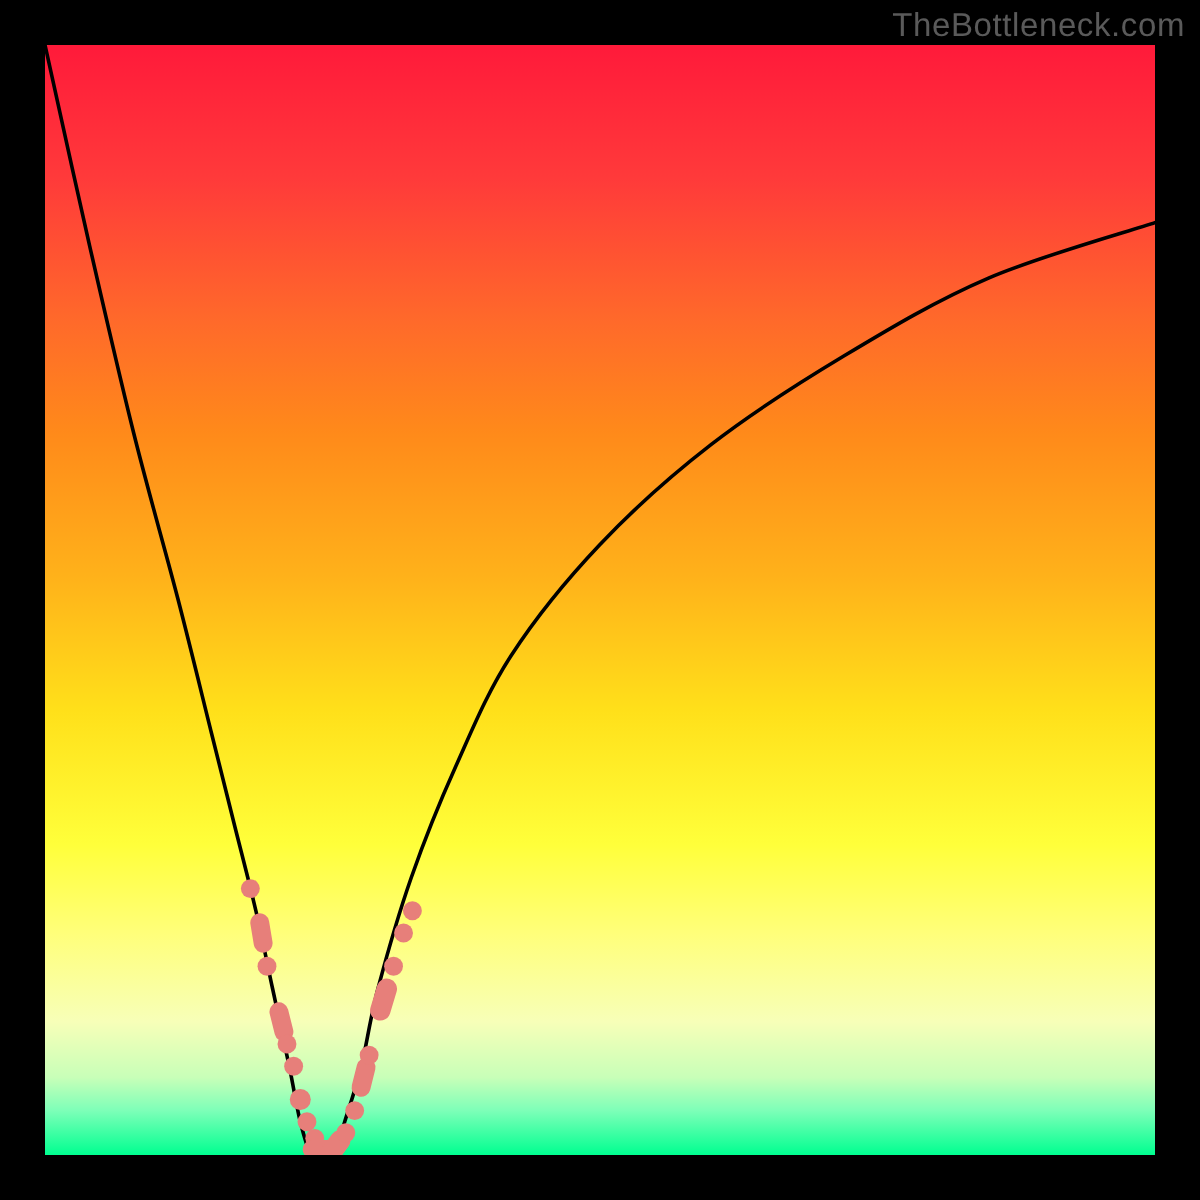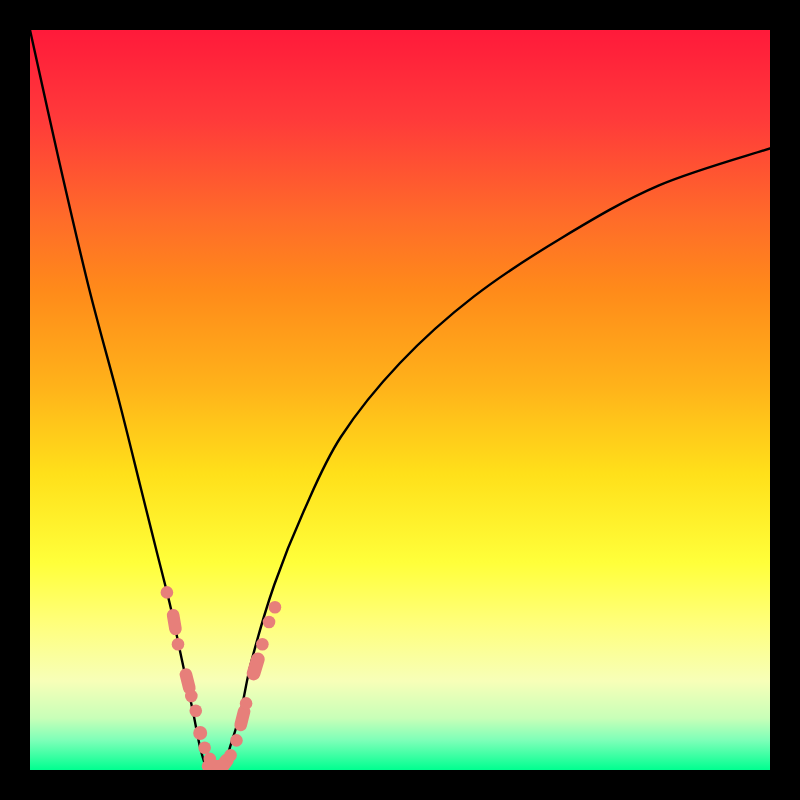--- a/index.html
+++ b/index.html
@@ -91,13 +91,14 @@
           <rect x="199.18" y="681.9000000000001" width="26.400000000000002" height="12.600000000000001" rx="6.300000000000001" ry="6.300000000000001" class="markerLong" transform="rotate(-75.96375653207363 212.38 688.2)"></rect>
           <circle cx="216.07999999999998" cy="673.4" r="6.3" class="marker"></circle>
           <rect x="211.39999999999998" y="629.5749999999999" width="28.6" height="13.65" rx="6.825" ry="6.825" class="markerLong" transform="rotate(-73.30075576600628 225.7 636.4)"></rect>
           <circle cx="232.36" cy="614.2" r="6.3" class="marker"></circle>
           <circle cx="239.01999999999995" cy="592" r="6.3" class="marker"></circle>
           <circle cx="244.94000000000003" cy="577.2" r="6.3" class="marker"></circle>
         </g>
     </svg>
 
   </div>
+  <div class="watermark">TheBottleneck.com</div>
 </div>
 
 </body></html>

